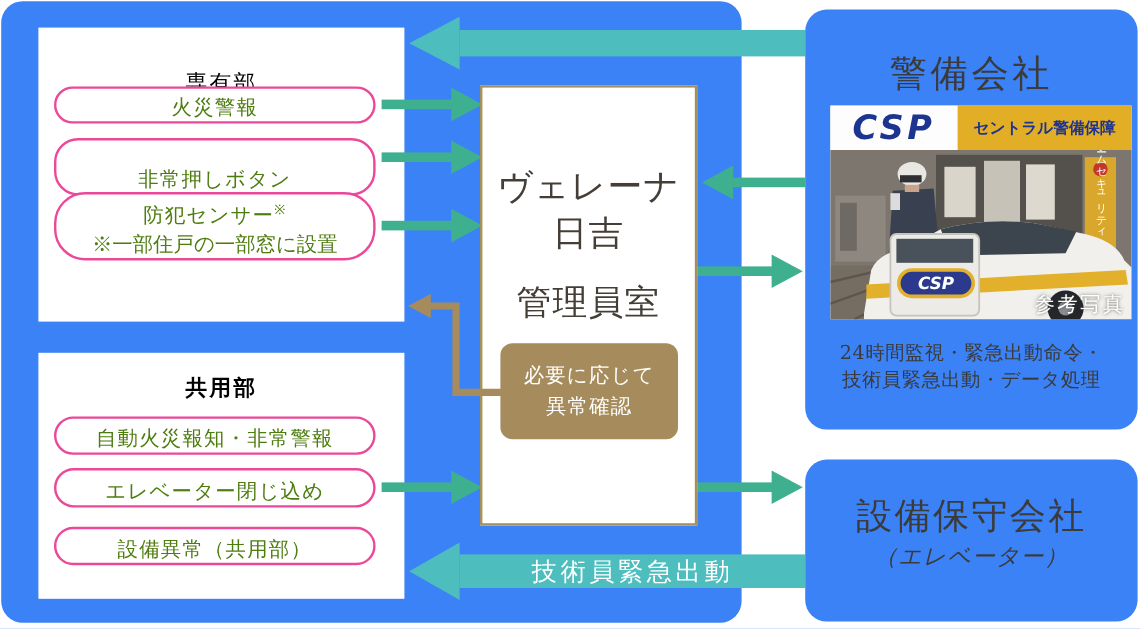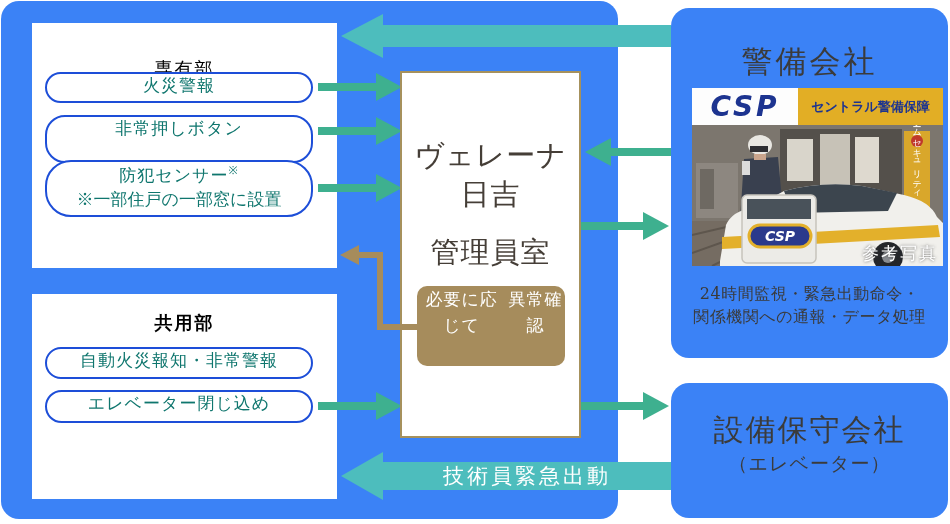--- a/index.html
+++ b/index.html
@@ -7,34 +7,34 @@
     width:950px;height:524px;position:relative;background:#ffffff;overflow:hidden;
     font-family:"DejaVu Serif","Liberation Serif",serif;
   }
   .abs{position:absolute;}
   
   .panel{position:absolute;background:#3b82f6;border-radius:18px;}
   
   .group-box{position:absolute;background:#ffffff;}
   .group-title{position:absolute;left:0;width:100%;text-align:center;color:#000000;
     font-size:18px;letter-spacing:2px;}
-  .pill{position:absolute;left:13px;width:268px;background:#fff;border:2px solid #1d4ed8;
-    border-radius:20px;display:flex;flex-direction:column;justify-content:flex-start;align-items:center;
-    color:#0f766e;font-size:17px;letter-spacing:1px;box-sizing:border-box;}
+  .pill{position:absolute;left:13px;width:268px;background:#fff;border:2px solid #ec4899;
+    border-radius:20px;display:flex;flex-direction:column;justify-content:flex-end;align-items:center;
+    color:#4d7c0f;font-size:17px;letter-spacing:1px;box-sizing:border-box;}
   .pill .note{font-size:17px;letter-spacing:0;margin-top:1px;}
   .pill sup{font-size:11px;}
   
   .center-box{position:absolute;left:400px;top:71px;width:181px;height:367px;background:#fff;
     border:2px solid #a6915c;box-sizing:border-box;text-align:center;color:#453e37;}
   .center-box .t{font-size:29px;line-height:39px;letter-spacing:1px;}
   .center-box .t1{margin-top:63px;}
   .center-box .t3{margin-top:19px;}
   .note-box{position:absolute;left:417px;top:286px;width:148px;height:80px;background:#a68c5c;
     border-radius:10px;color:#fff;text-align:center;font-size:17px;line-height:26px;
-    letter-spacing:1px;display:flex;flex-direction:row;justify-content:center;}
+    letter-spacing:1px;display:flex;flex-direction:column;justify-content:center;}
   
   .sarrow{position:absolute;height:28px;}
   .sarrow .shaft{position:absolute;top:10px;height:8px;background:#3eb08f;}
   .sarrow.right .shaft{left:0;right:24px;}
   .sarrow.right .head{position:absolute;right:0;top:0;width:0;height:0;
     border-top:14px solid transparent;border-bottom:14px solid transparent;border-left:26px solid #3eb08f;}
   .sarrow.left .shaft{right:0;left:24px;}
   .sarrow.left .head{position:absolute;left:0;top:0;width:0;height:0;
     border-top:14px solid transparent;border-bottom:14px solid transparent;border-right:26px solid #3eb08f;}
   
@@ -79,20 +79,23 @@
 </div>
 
 <div class="group-box" style="left:32px;top:294px;width:305px;height:205px;">
   <div class="group-title" style="top:17px;font-weight:bold;">共用部</div>
   <div class="pill" style="top:53px;height:32px;">
     <div>自動火災報知・非常警報</div>
   </div>
   <div class="pill" style="top:96px;height:33px;">
     <div>エレベーター閉じ込め</div>
   </div>
+  <div class="pill" style="top:145px;height:32px;">
+    <div>設備異常（共用部）</div>
+  </div>
 </div>
 
 <div class="sarrow right" style="left:318px;top:73px;width:84px;">
     <div class="shaft"></div>
     <div class="head"></div>
   </div>
 <div class="sarrow right" style="left:318px;top:117px;width:84px;">
     <div class="shaft"></div>
     <div class="head"></div>
   </div>
@@ -188,20 +191,20 @@
         <rect x="50" y="70" width="74" height="68" rx="5" fill="#ecebe7" stroke="#c6c3bc" stroke-width="1.5"></rect>
         <rect x="55" y="74" width="64" height="20" fill="#49525a"></rect>
         <rect x="57" y="100" width="62" height="22" rx="11" fill="#2b3a8c" stroke="#e3b02b" stroke-width="3"></rect>
         <text x="88" y="116" font-size="14" font-weight="bold" font-style="italic" fill="#ffffff" text-anchor="middle" font-family="DejaVu Sans, Liberation Sans, sans-serif">CSP</text>
       </g>
     </svg>
     <div class="photo-caption">参考写真</div>
   </div>
   <div class="desc" style="top:274px;">
     <div>24時間監視・緊急出動命令・</div>
-    <div>関係機関への通報・データ処理</div>
+    <div>技術員緊急出動・データ処理</div>
   </div>
 </div>
 
 <div class="panel" style="left:671px;top:383px;width:277px;height:135px;">
   <div class="company-title" style="top:27px;font-size:30px;letter-spacing:2px;">設備保守会社</div>
-  <div class="company-title" style="top:68px;font-size:19px;letter-spacing:1px;">（エレベーター）</div>
+  <div class="company-title" style="top:68px;font-size:19px;letter-spacing:1px;font-style:italic;">（エレベーター）</div>
 </div>
 
 </body></html>

